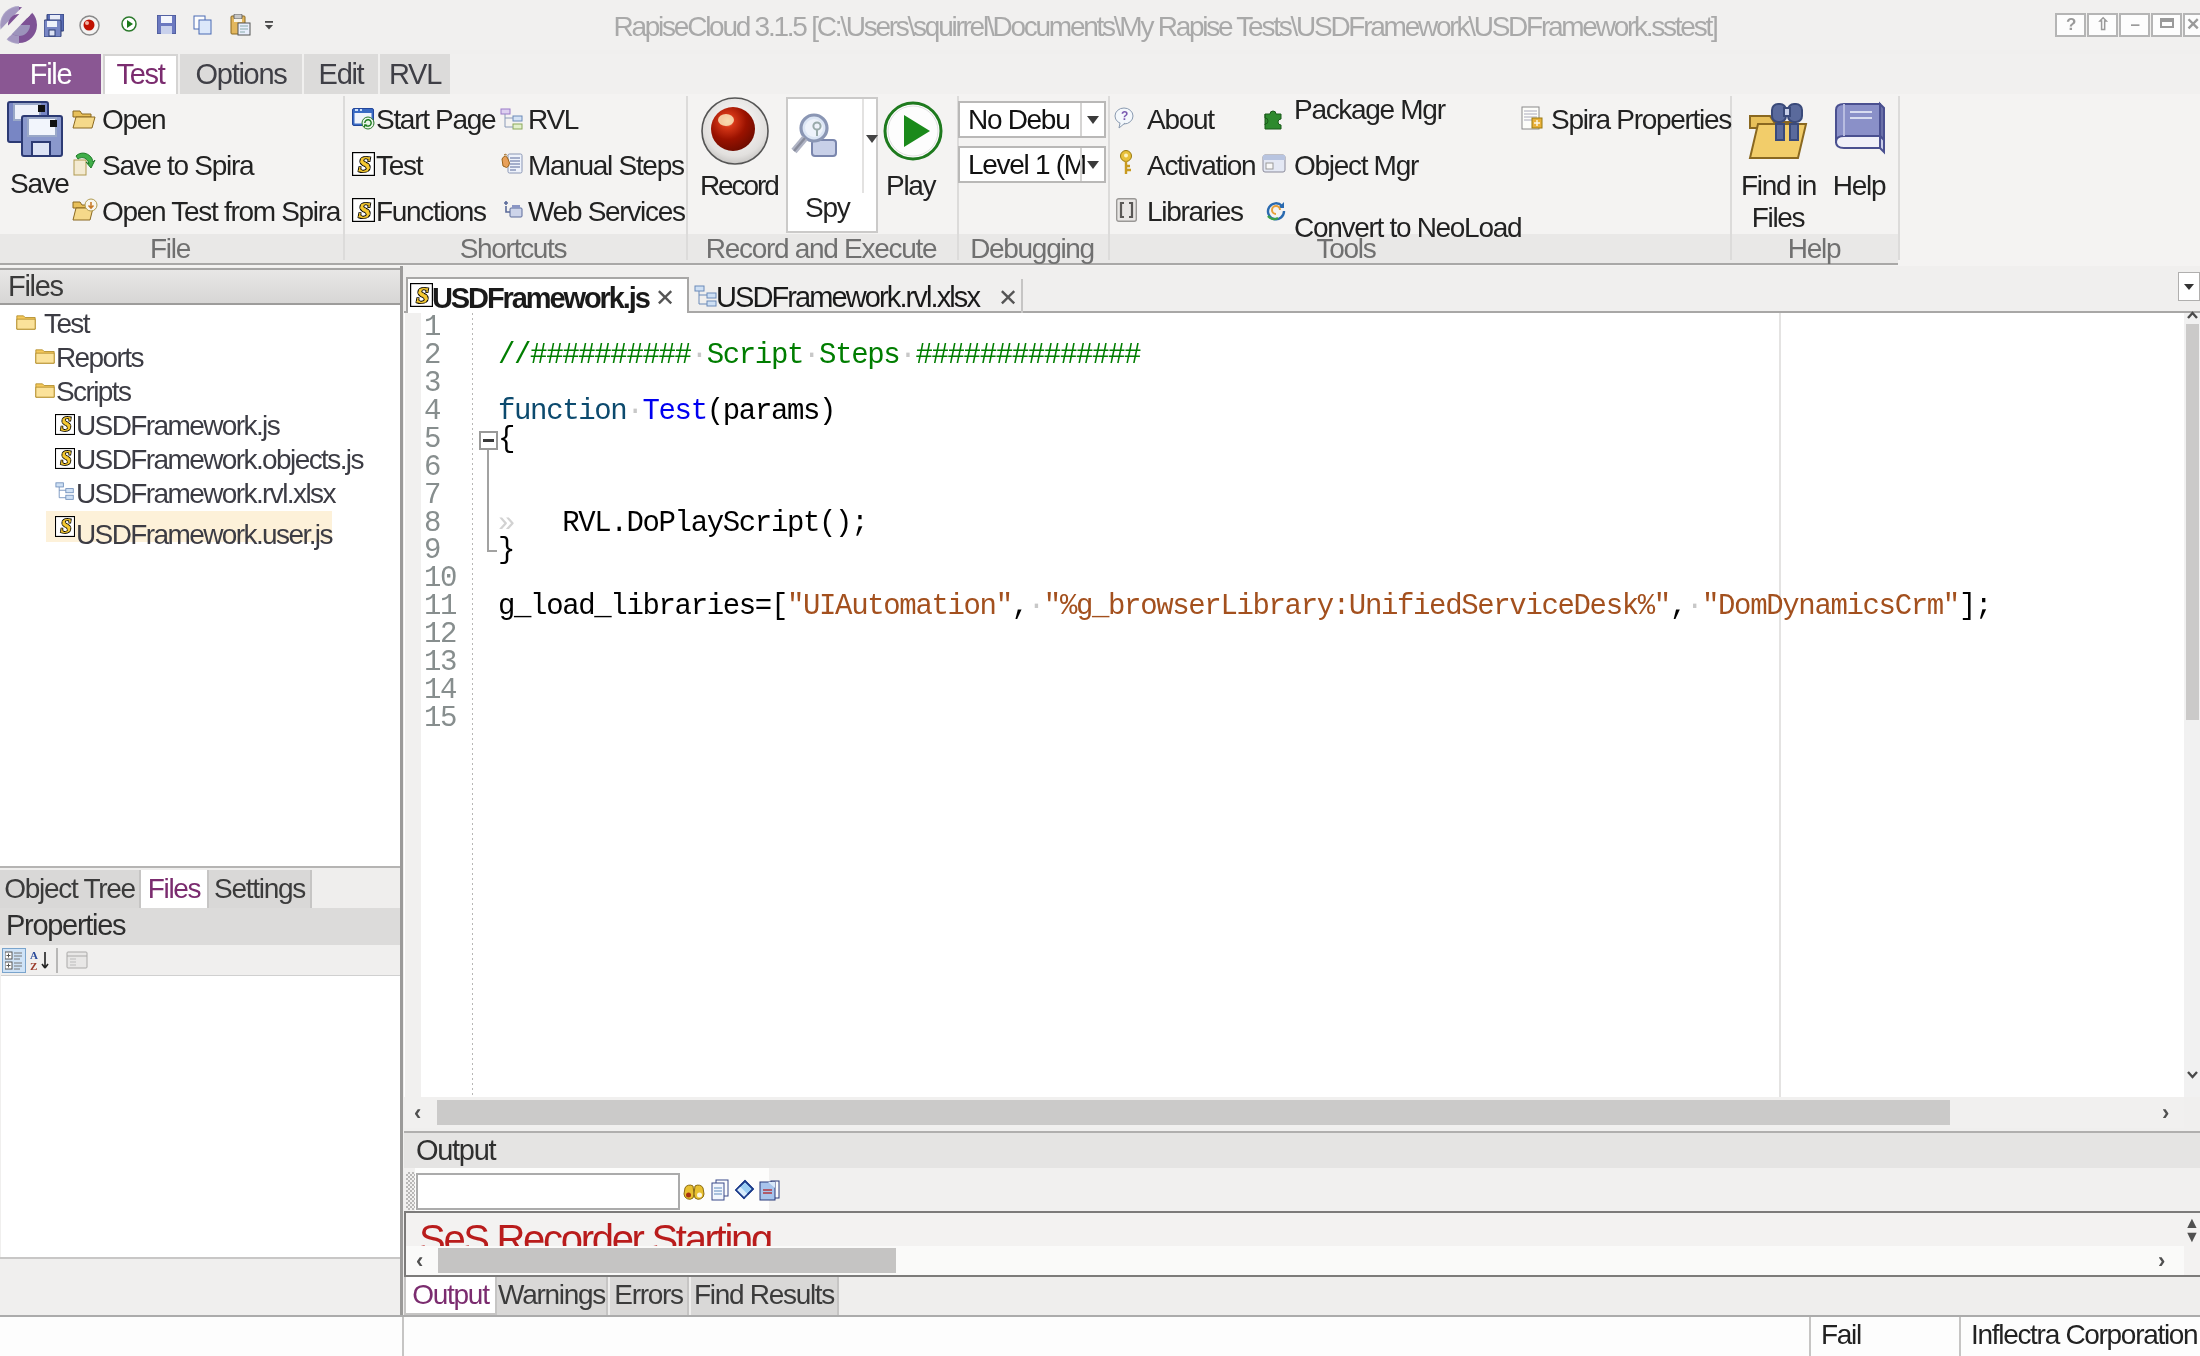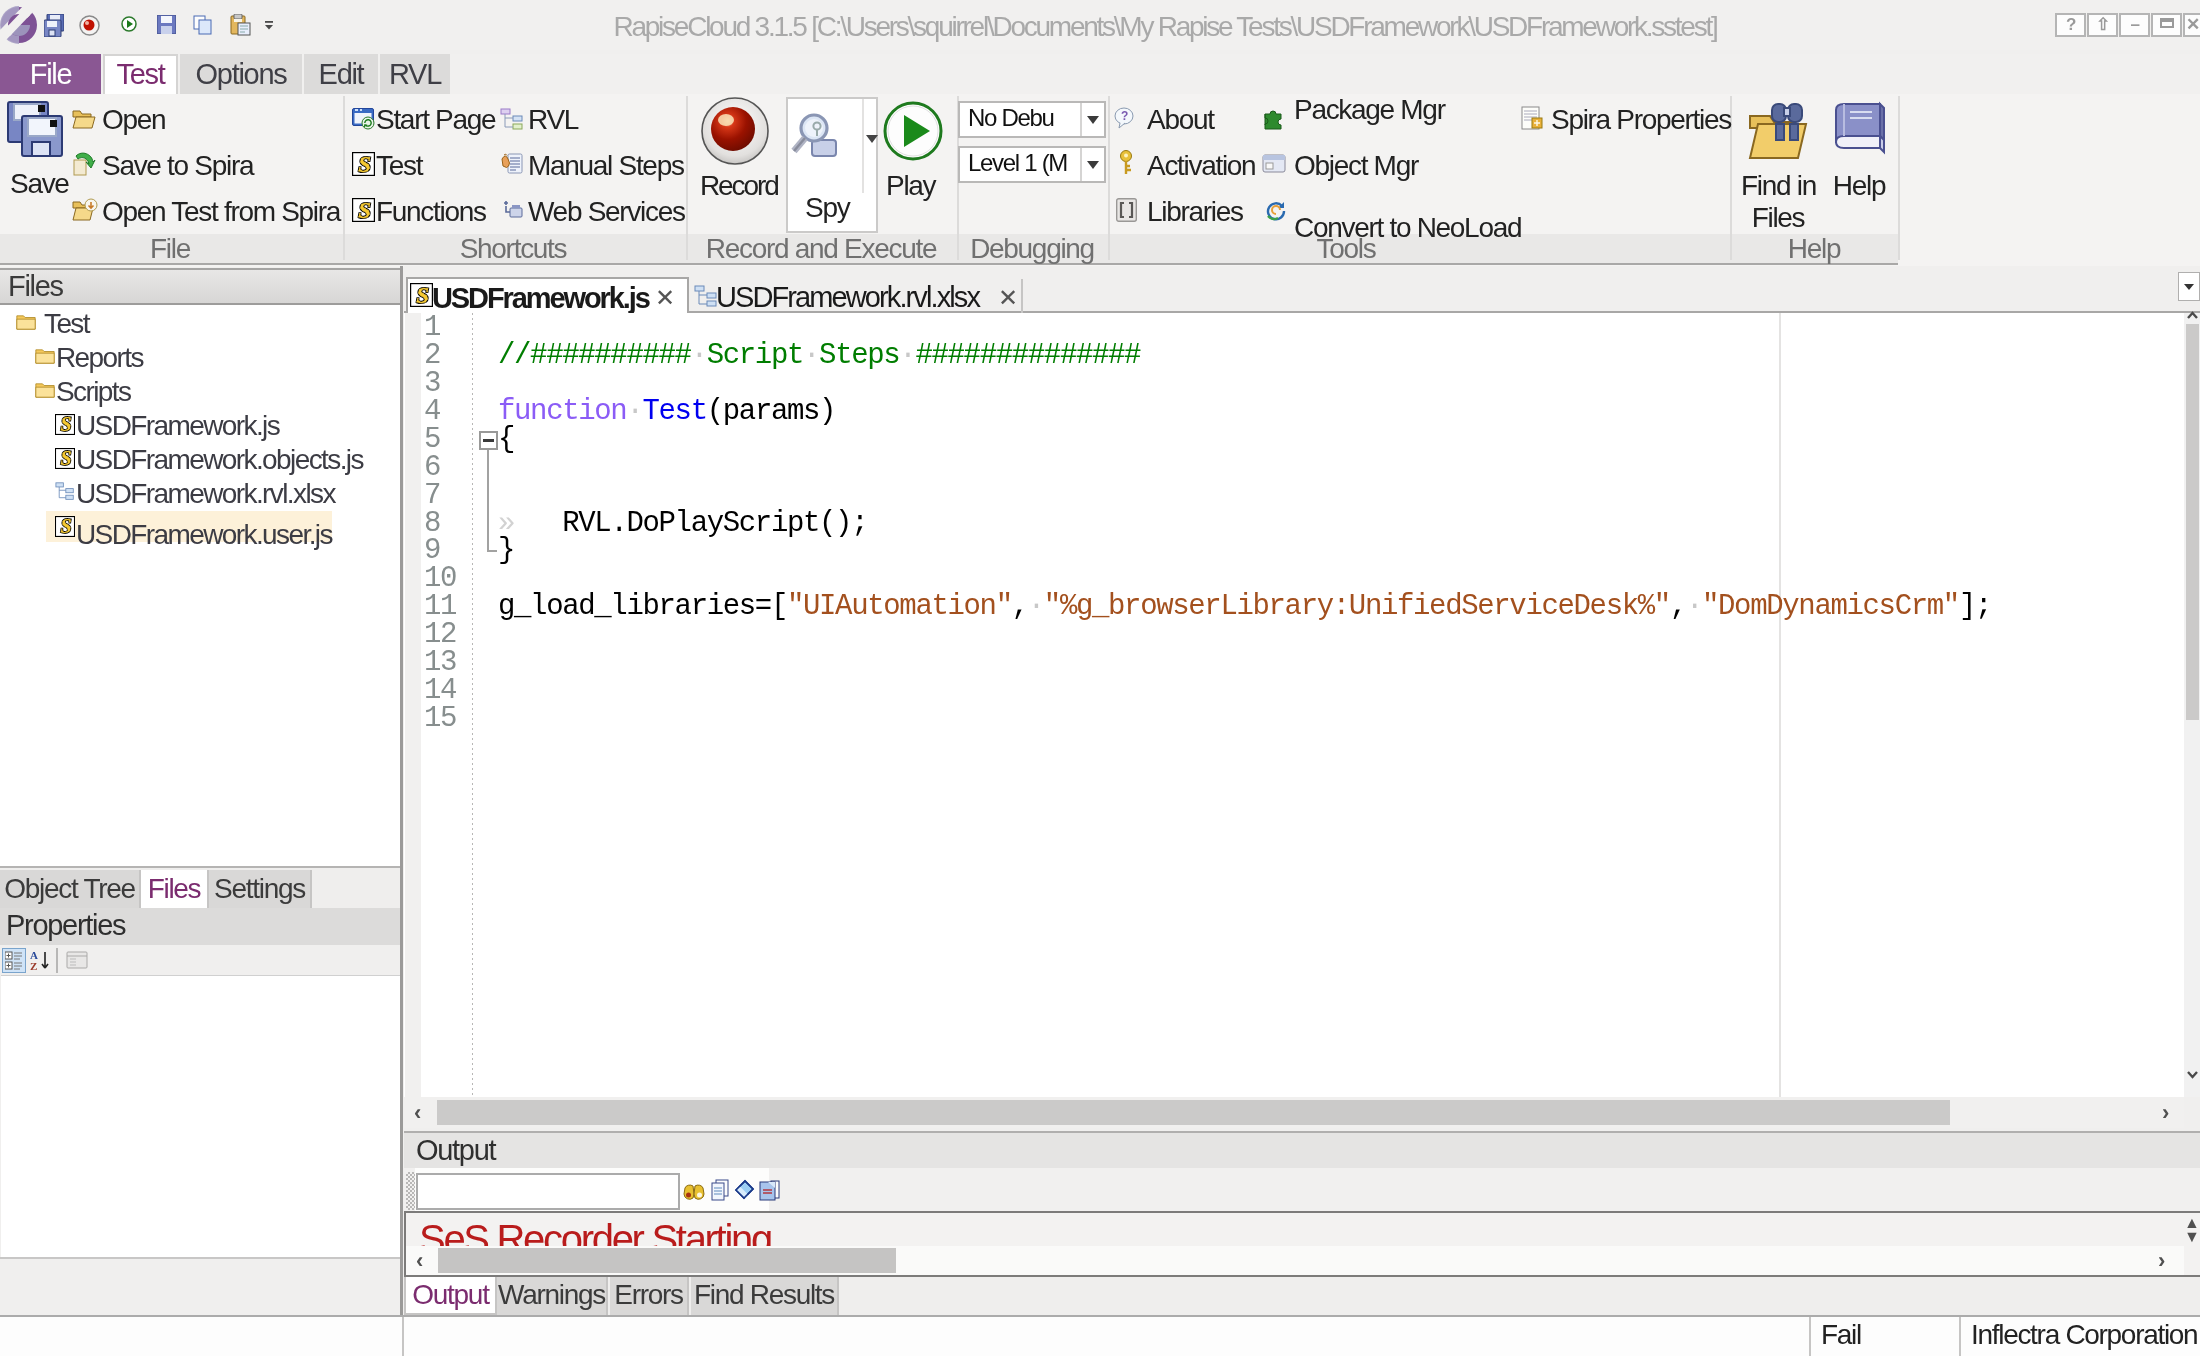--- a/index.html
+++ b/index.html
@@ -10,21 +10,21 @@
 .apptitle { left:0; top:11px; width:2330px; text-align:center; font-size:28px; color:#a9a9a9; letter-spacing:-2.25px; }
 .winbtn { top:13px; width:31px; height:24px; background:#fdfdfd; border:2px solid #b5b5b5; color:#9a9a9a; font-size:17px; text-align:center; line-height:20px; font-weight:bold; }
 .menurow { left:0; top:54px; width:2200px; height:40px; background:#f1f0ef; }
 .mtab { position:absolute; top:54px; height:40px; white-space:nowrap; font-size:29px; text-align:center; line-height:40px; color:#3f3f46; background:#dcdbda; }
 .ribbon { left:0; top:94px; width:2200px; height:173px; background:#f4f3f2; }
 .rlabelband { position:absolute; left:0; top:140px; width:1898px; height:31px; background:#e9e8e7; border-bottom:2px solid #a9a8a7; }
 .rsep { position:absolute; top:2px; width:2px; height:164px; background:#dcdbda; }
 .rlabel { position:absolute; top:143px; height:26px; font-size:28px; color:#707070; text-align:center; line-height:24px; }
 .ritem { position:absolute; font-size:28px; color:#222; white-space:nowrap; }
 .combo { position:absolute; width:148px; height:37px; background:#fff; border:2px solid #b9b8b7; }
-.combo .ct { position:absolute; left:8px; top:1px; font-size:24px; color:#111; white-space:nowrap; }
+.combo .ct { position:absolute; left:8px; top:1px; font-size:28px; color:#111; white-space:nowrap; }
 .combo .ca { position:absolute; right:0; top:0; width:24px; height:33px; border-left:2px solid #d5d4d3; }
 .combo .ca:after { content:""; position:absolute; left:5px; top:13px; border:6px solid transparent; border-top:8px solid #3b3b3b; }
 .lpanel-border { left:400px; top:266px; width:3px; height:1049px; background:#9b9a99; }
 .fhead { left:0; top:268px; width:400px; height:37px; background:linear-gradient(#e8e7e6,#d7d6d5); border-top:2px solid #a5a4a3; border-bottom:2px solid #9d9c9b; font-size:29px; color:#3a3a3a; line-height:33px; padding-left:8px; }
 .tree { left:0; top:305px; width:400px; height:561px; background:#fff; }
 .trow { position:absolute; font-size:28px; color:#3c3c44; white-space:nowrap; letter-spacing:-1.6px; }
 .ltabs { left:0; top:866px; width:400px; height:42px; background:#efeeed; border-top:2px solid #b5b4b3; }
 .ltab { position:absolute; top:870px; height:40px; white-space:nowrap; font-size:28px; text-align:center; line-height:38px; color:#3b3b3b; background:#d9d8d7; border-right:2px solid #c6c5c4; }
 .phead { left:0; top:908px; width:400px; height:37px; background:#dcdbda; font-size:29px; color:#2f2f2f; line-height:35px; padding-left:6px; }
 .ptoolbar { left:0; top:945px; width:400px; height:30px; background:#f0efee; }
@@ -413,21 +413,21 @@
 <div class="gut" style="top:482px">7</div>
 <div class="gut" style="top:510px">8</div>
 <div class="gut" style="top:537px">9</div>
 <div class="gut" style="top:565px">10</div>
 <div class="gut" style="top:593px">11</div>
 <div class="gut" style="top:621px">12</div>
 <div class="gut" style="top:649px">13</div>
 <div class="gut" style="top:677px">14</div>
 <div class="gut" style="top:705px">15</div>
 <div class="cl" style="top:342px;color:#007d00">//##########<span style="color:#c8c8c8">·</span>Script<span style="color:#c8c8c8">·</span>Steps<span style="color:#c8c8c8">·</span>##############</div>
-<div class="cl" style="top:398px"><span style="color:#8b5cf6">function</span><span style="color:#c8c8c8">·</span><span style="color:#0000f0">Test</span>(params)</div>
+<div class="cl" style="top:398px"><span style="color:#0c4a6e">function</span><span style="color:#c8c8c8">·</span><span style="color:#0000f0">Test</span>(params)</div>
 <div class="cl" style="top:426px">{</div>
 <div class="cl" style="top:510px"><span style="color:#d2d2d2">»</span>&nbsp;&nbsp;&nbsp;RVL.DoPlayScript();</div>
 <div class="cl" style="top:537px">}</div>
 <div class="cl" style="top:593px">g_load_libraries=[<span style="color:#a3501e">"UIAutomation"</span>,<span style="color:#c8c8c8">·</span><span style="color:#a3501e">"%g_browserLibrary:UnifiedServiceDesk%"</span>,<span style="color:#c8c8c8">·</span><span style="color:#a3501e">"DomDynamicsCrm"</span>];</div>
 <div class="abs" style="left:479px;top:431px;width:19px;height:19px;border:2px solid #999998;background:#fff"></div>
 <div class="abs" style="left:483px;top:439px;width:11px;height:3px;background:#3a3a3a"></div>
 <div class="abs" style="left:487px;top:450px;width:2px;height:102px;background:#a2a2a1"></div>
 <div class="abs" style="left:487px;top:550px;width:10px;height:2px;background:#a2a2a1"></div>
 <div class="abs vsb"></div>
 <div class="abs" style="left:2186px;top:324px;width:13px;height:396px;background:#cbcac9"></div>

